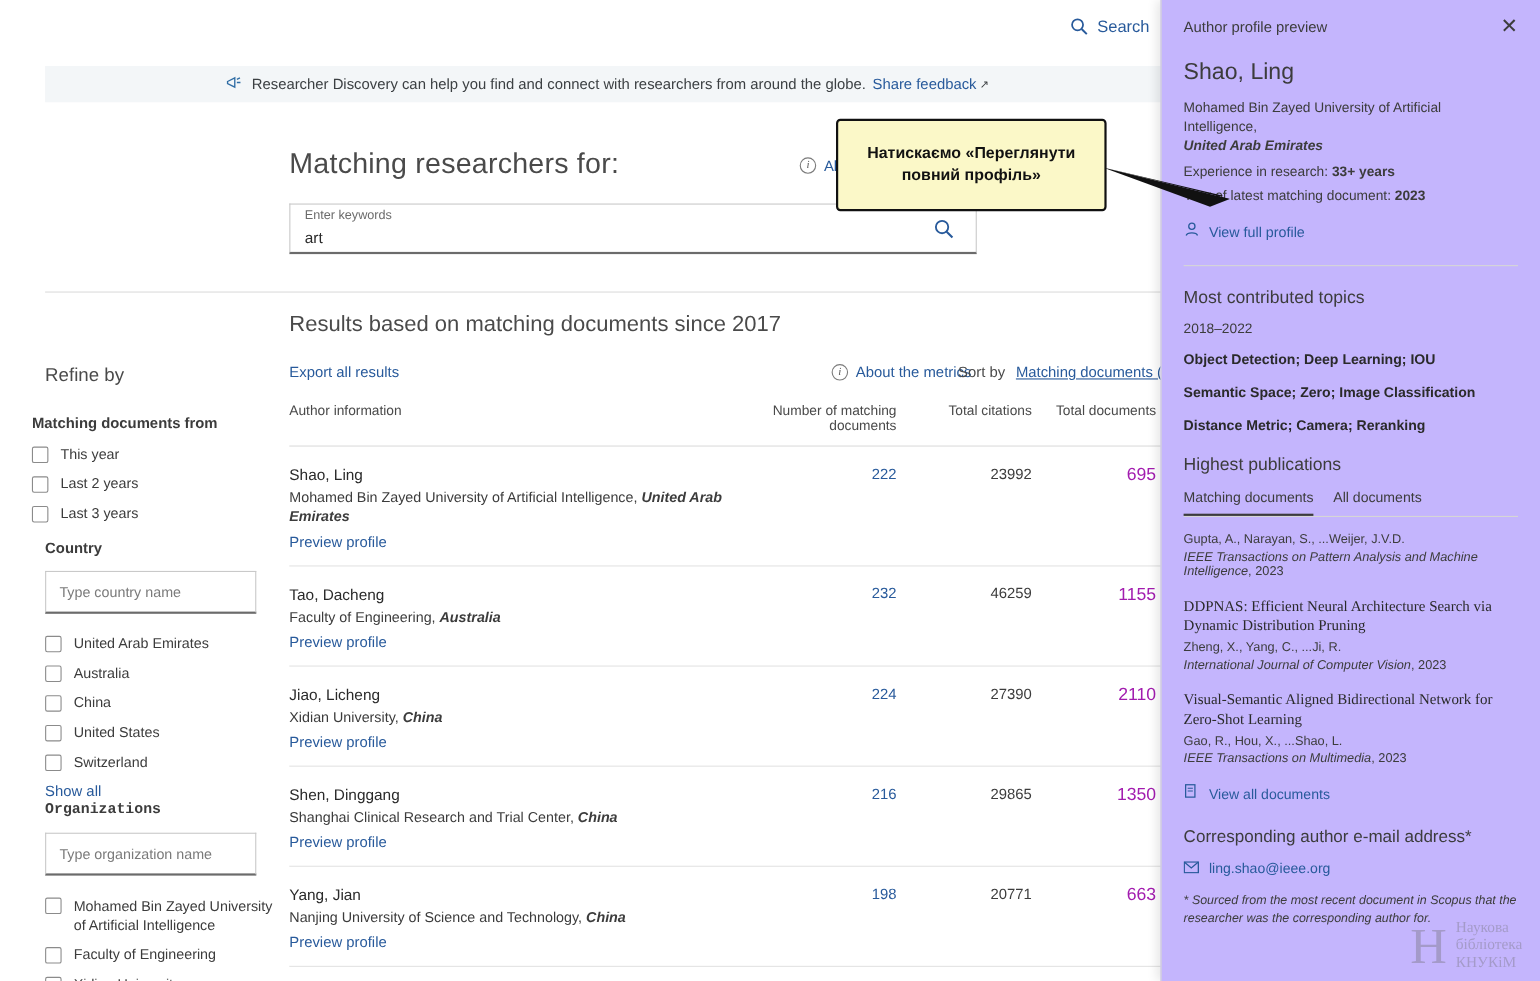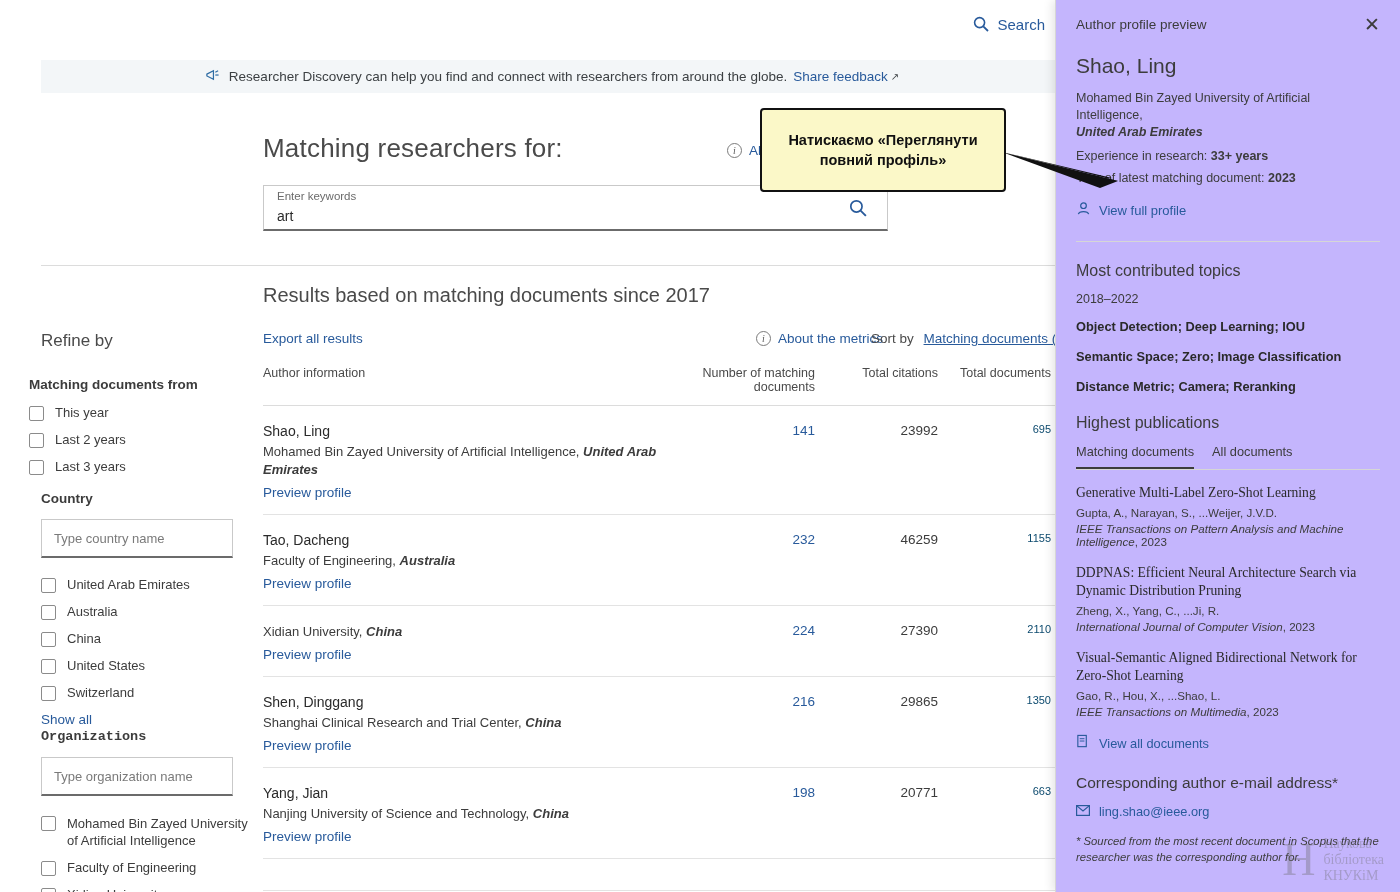--- a/index.html
+++ b/index.html
@@ -92,21 +92,21 @@
   .tbl { position:absolute; left:263px; top:366px; width:800px; }
   .thead { display:flex; font-size:12.5px; color:#4a4a4a; padding-bottom:11px; border-bottom:1px solid #dcdcdc;}
   .th-author { width:404px; }
   .th-match { width:148px; text-align:right; }
   .th-cit { width:123px; text-align:right; }
   .th-doc { width:113px; text-align:right; }
   .trow { display:flex; padding:17px 0 14px 0; border-bottom:1px solid #e3e3e3;}
   .c-author { width:404px; }
   .c-num { width:148px; text-align:right; font-size:13.5px; color:#285a9b;}
   .c-cit { width:123px; text-align:right; font-size:13.5px; color:#3c3c3c;}
-  .c-doc { width:113px; text-align:right; font-size:11px; color:#0c4a6e;}
+  .c-doc { width:113px; text-align:right; font-size:16px; color:#a21caf;}
   .a-name { font-size:14px; color:#2a2a2a; margin-bottom:4px;}
   .a-aff { font-size:13px; color:#3c3c3c; line-height:18px;}
   .a-aff i { font-style:italic; font-weight:700;}
   .a-prev { font-size:13.5px; color:#285a9b; margin-top:6px; cursor:pointer;}
 
   
   .panel {
     position:absolute; right:0; top:0; width:345px; height:892px;
     background:#c4b5fd; border-left:1px solid #d6d6d6;
     box-shadow:-3px 0 9px rgba(0,0,0,.10);
@@ -288,38 +288,39 @@
       <div class="th-cit">Total citations</div>
       <div class="th-doc">Total documents</div>
     </div>
 
     <div class="trow">
       <div class="c-author">
         <div class="a-name">Shao, Ling</div>
         <div class="a-aff"><span>Mohamed Bin Zayed University of Artificial Intelligence, </span><i>United Arab Emirates</i></div>
         <div class="a-prev">Preview profile</div>
       </div>
-      <div class="c-num">141</div>
+      <div class="c-num">222</div>
       <div class="c-cit">23992</div>
       <div class="c-doc">695</div>
     </div>
 
     <div class="trow">
       <div class="c-author">
         <div class="a-name">Tao, Dacheng</div>
         <div class="a-aff"><span>Faculty of Engineering, </span><i>Australia</i></div>
         <div class="a-prev">Preview profile</div>
       </div>
       <div class="c-num">232</div>
       <div class="c-cit">46259</div>
       <div class="c-doc">1155</div>
     </div>
 
     <div class="trow">
       <div class="c-author">
+        <div class="a-name">Jiao, Licheng</div>
         <div class="a-aff"><span>Xidian University, </span><i>China</i></div>
         <div class="a-prev">Preview profile</div>
       </div>
       <div class="c-num">224</div>
       <div class="c-cit">27390</div>
       <div class="c-doc">2110</div>
     </div>
 
     <div class="trow">
       <div class="c-author">
@@ -393,21 +394,20 @@
     <div class="p-topic">Distance Metric; Camera; Reranking</div>
 
     <div class="p-sect">Highest publications</div>
 
     <div class="tabs">
       <div class="tab active">Matching documents</div>
       <div class="tab">All documents</div>
     </div>
 
     <div class="pub">
-      <div class="pub-t">Generative Multi-Label Zero-Shot Learning</div>
       <div class="pub-a">Gupta, A., Narayan, S., ...Weijer, J.V.D.</div>
       <div class="pub-s"><i>IEEE Transactions on Pattern Analysis and Machine Intelligence</i>, <span>2023</span></div>
     </div>
 
     <div class="pub">
       <div class="pub-t">DDPNAS: Efficient Neural Architecture Search via Dynamic Distribution Pruning</div>
       <div class="pub-a">Zheng, X., Yang, C., ...Ji, R.</div>
       <div class="pub-s"><i>International Journal of Computer Vision</i>, <span>2023</span></div>
     </div>
 

